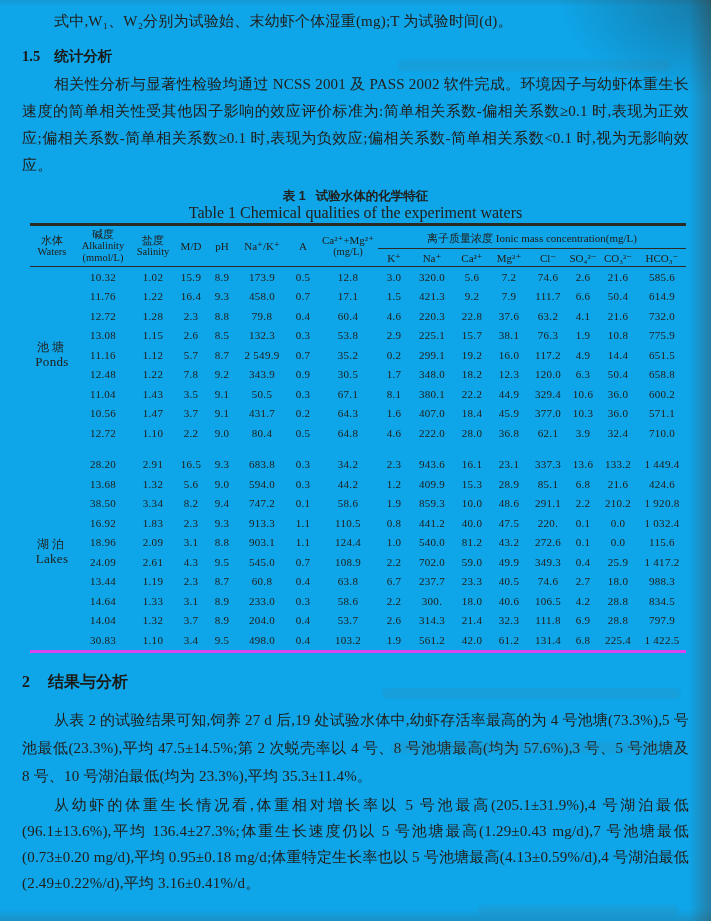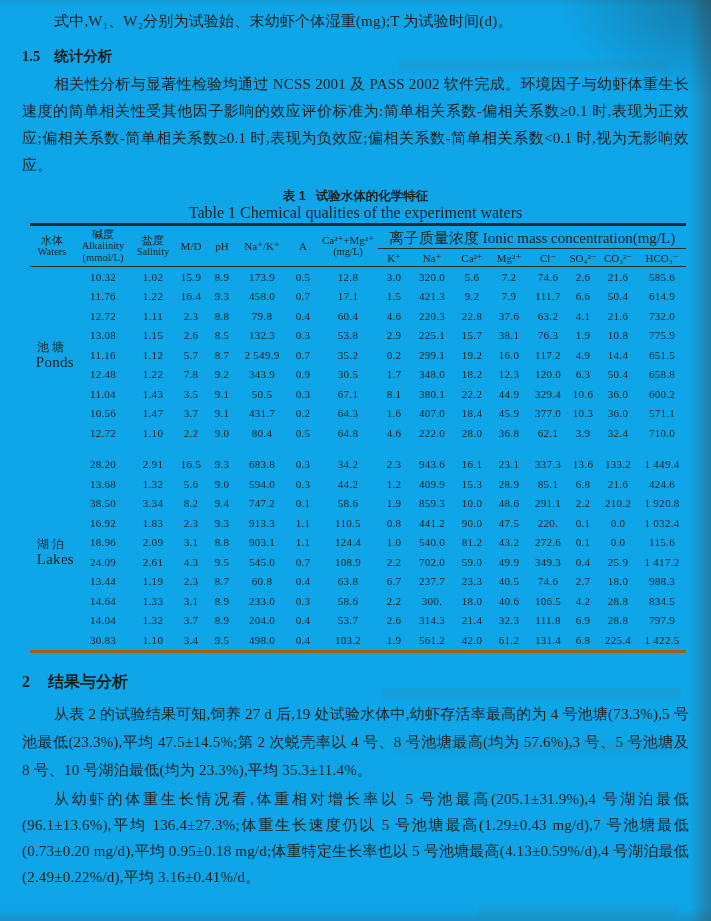--- a/index.html
+++ b/index.html
@@ -26,39 +26,39 @@
 
   .h-sec { margin:14px 0 0 0; font-family:Liberation Serif, serif;
     font-weight:bold; font-size:14.5px; line-height:20px; color:#1b1a17; }
   .h-sec .num { margin-right:14px; }
   .h-big { font-size:16px; line-height:22px; margin-top:18px; }
   .h-big .num { margin-right:18px; }
   .h-sub { margin-top:18px; }
 
   .body-par { margin:5px 0 0 0; font-size:15px; line-height:27px; text-indent:32px;
     text-align:justify; letter-spacing:0.2px; }
-  .par1 { margin-top:7px; line-height:28px; }
+  .par1 { margin-top:13px; line-height:28px; }
   .par2 { margin-top:2px; line-height:26px; }
 
   .tbl-title-cn { margin-top:9px; text-align:center; font-family:Liberation Sans, sans-serif;
     font-weight:bold; font-size:12.5px; line-height:17px; }
   .tbl-title-cn .num { margin-right:10px; }
   .tbl-title-en { margin-top:0; text-align:center; font-size:16px; line-height:16px; }
 
   table.chem { border-collapse:collapse; table-layout:fixed; width:656px; margin:2px 0 0 8px;
-    border-top:3px solid #2b2a25; border-bottom:3px solid #a16207; font-size:11px; }
+    border-top:3px solid #2b2a25; border-bottom:3px solid #d946ef; font-size:11px; }
   table.chem th { font-weight:normal; font-size:11px; line-height:12px; padding:2px 0;
     vertical-align:middle; border-bottom:1.5px solid #2b2a25; }
   table.chem th .sub { font-size:10.5px; }
-  table.chem th.ion-group { border-bottom:1px solid #2b2a25; padding:5px 0 4px 0; font-size:15px; }
+  table.chem th.ion-group { border-bottom:1px solid #2b2a25; padding:5px 0 4px 0; font-size:11px; }
   table.chem tbody td { text-align:center; padding:3.5px 0 4px 0; line-height:12px;
     letter-spacing:0.3px; white-space:nowrap; }
   table.chem td.group-label { vertical-align:middle; }
   table.chem td.group-label .cn { font-size:12px; letter-spacing:3px; line-height:15px; }
-  table.chem td.group-label .en { font-size:15px; line-height:14px;text-align:right; }
+  table.chem td.group-label .en { font-size:13px; line-height:14px; }
   table.chem tr.spacer td { padding:0; height:12px; }
 
   .footnote { margin:5px 0 0 14px; font-size:11.5px; line-height:15px; letter-spacing:0.2px; }
 </style>
 </head>
 <body>
 
 <div class="page">
 
   <div class="content">
@@ -169,21 +169,21 @@
             <td>421.3</td>
             <td>9.2</td>
             <td>7.9</td>
             <td>111.7</td>
             <td>6.6</td>
             <td>50.4</td>
             <td>614.9</td>
           </tr>
           <tr>
             <td>12.72</td>
-            <td>1.11</td>
+            <td>1.28</td>
             <td>2.3</td>
             <td>8.8</td>
             <td>79.8</td>
             <td>0.4</td>
             <td>60.4</td>
             <td>4.6</td>
             <td>220.3</td>
             <td>22.8</td>
             <td>37.6</td>
             <td>63.2</td>
@@ -354,21 +354,21 @@
           <tr>
             <td>16.92</td>
             <td>1.83</td>
             <td>2.3</td>
             <td>9.3</td>
             <td>913.3</td>
             <td>1.1</td>
             <td>110.5</td>
             <td>0.8</td>
             <td>441.2</td>
-            <td>90.0</td>
+            <td>40.0</td>
             <td>47.5</td>
             <td>220.</td>
             <td>0.1</td>
             <td>0.0</td>
             <td>1 032.4</td>
           </tr>
           <tr>
             <td>18.96</td>
             <td>2.09</td>
             <td>3.1</td>

